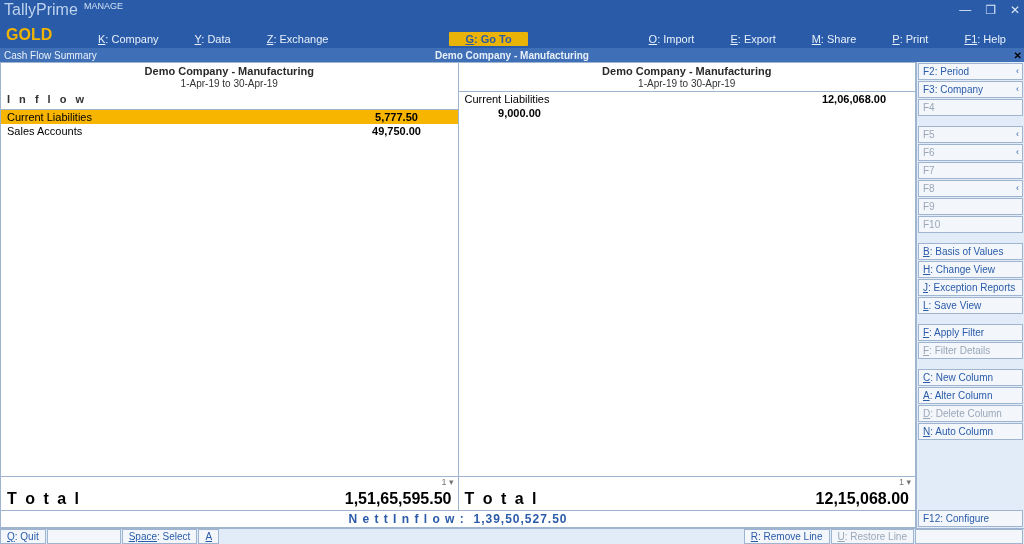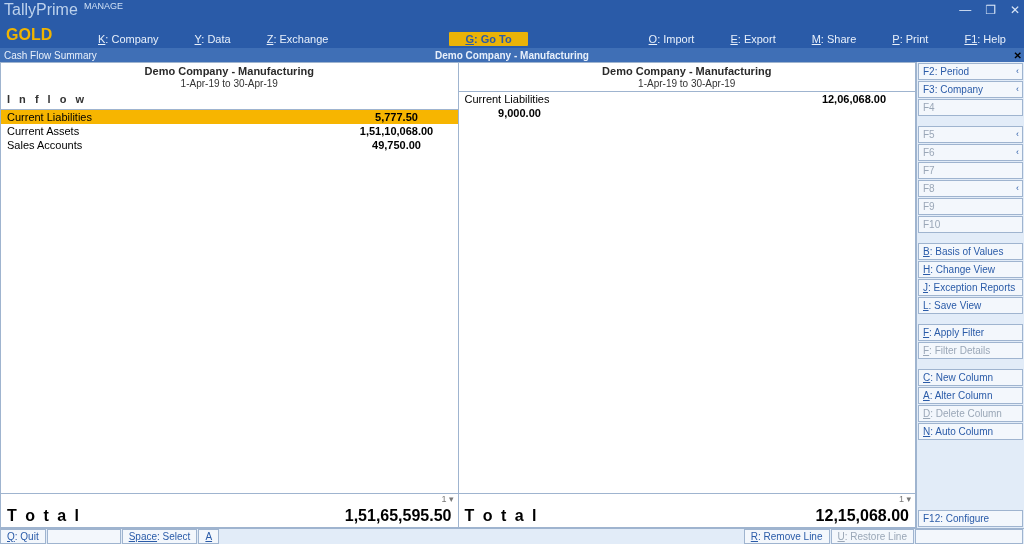--- a/index.html
+++ b/index.html
@@ -103,24 +103,20 @@
           <div class="period">1-Apr-19 to 30-Apr-19</div>
           <div class="sec">I n f l o w</div>
         </div>
         <div class="hr"></div>
         <div class="rows">
           <div class="row hl">
             <span class="lab">Current Liabilities</span>
             <span class="val">5,777.50</span>
           </div>
           <div class="row">
-            <span class="lab">Current Assets</span>
-            <span class="val">1,51,10,068.00</span>
-          </div>
-          <div class="row">
             <span class="lab">Sales Accounts</span>
             <span class="val">49,750.00</span>
           </div>
         </div>
         <div class="colfoot">
           <div class="pgmark">1 ▾</div>
           <div class="totrow">
             <span class="lab">T o t a l</span>
             <span class="val">1,51,65,595.50</span>
           </div>
@@ -144,20 +140,23 @@
         </div>
         <div class="colfoot">
           <div class="pgmark">1 ▾</div>
           <div class="totrow">
             <span class="lab">T o t a l</span>
             <span class="val">12,15,068.00</span>
           </div>
         </div>
       </div>
     </div>
+    <div class="nett">
+      <span>N e t t   I n f l o w  :</span>&nbsp;&nbsp;<span>1,39,50,527.50</span>
+    </div>
   </div>
 
   <div class="sidepanel">
     <div class="sb">
         <span class="fk">F2</span>
         <span>: Period</span>
         <span class="chev">‹</span>
       </div>
     <div class="sb">
         <span class="fk">F3</span>

